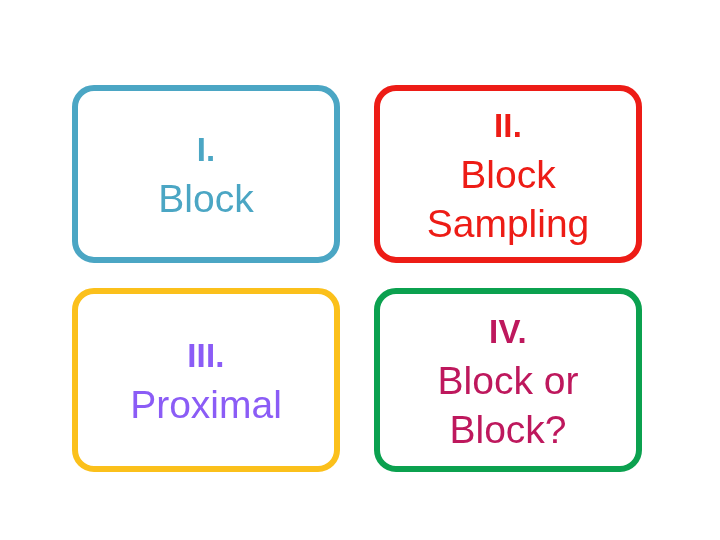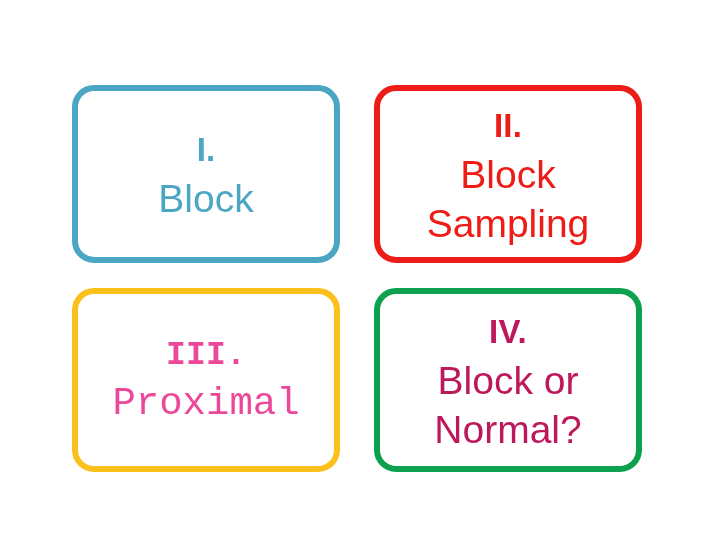--- a/index.html
+++ b/index.html
@@ -66,24 +66,24 @@
     <div class="numeral">I.</div>
     <div class="title-line">Block</div>
   </div>
 
   <div class="box box-2" style="border-color: rgb(237, 28, 22); color: rgb(237, 28, 22); background: rgb(255, 255, 255);">
     <div class="numeral">II.</div>
     <div class="title-line">Block</div>
     <div class="title-line">Sampling</div>
   </div>
 
-  <div class="box box-3" style="border-color: rgb(251, 192, 27); color: #ec4899; background: rgb(255, 255, 255); font-family: Liberation Mono, monospace;">
+  <div class="box box-3" style="border-color: rgb(251, 192, 27); color: #8b5cf6; background: rgb(255, 255, 255);">
     <div class="numeral">III.</div>
     <div class="title-line">Proximal</div>
   </div>
 
   <div class="box box-4" style="border-color: rgb(11, 161, 79); color: #be185d; background: rgb(255, 255, 255);">
     <div class="numeral">IV.</div>
     <div class="title-line">Block or</div>
-    <div class="title-line">Normal?</div>
+    <div class="title-line">Block?</div>
   </div>
 
 </div>
 
 </body></html>

